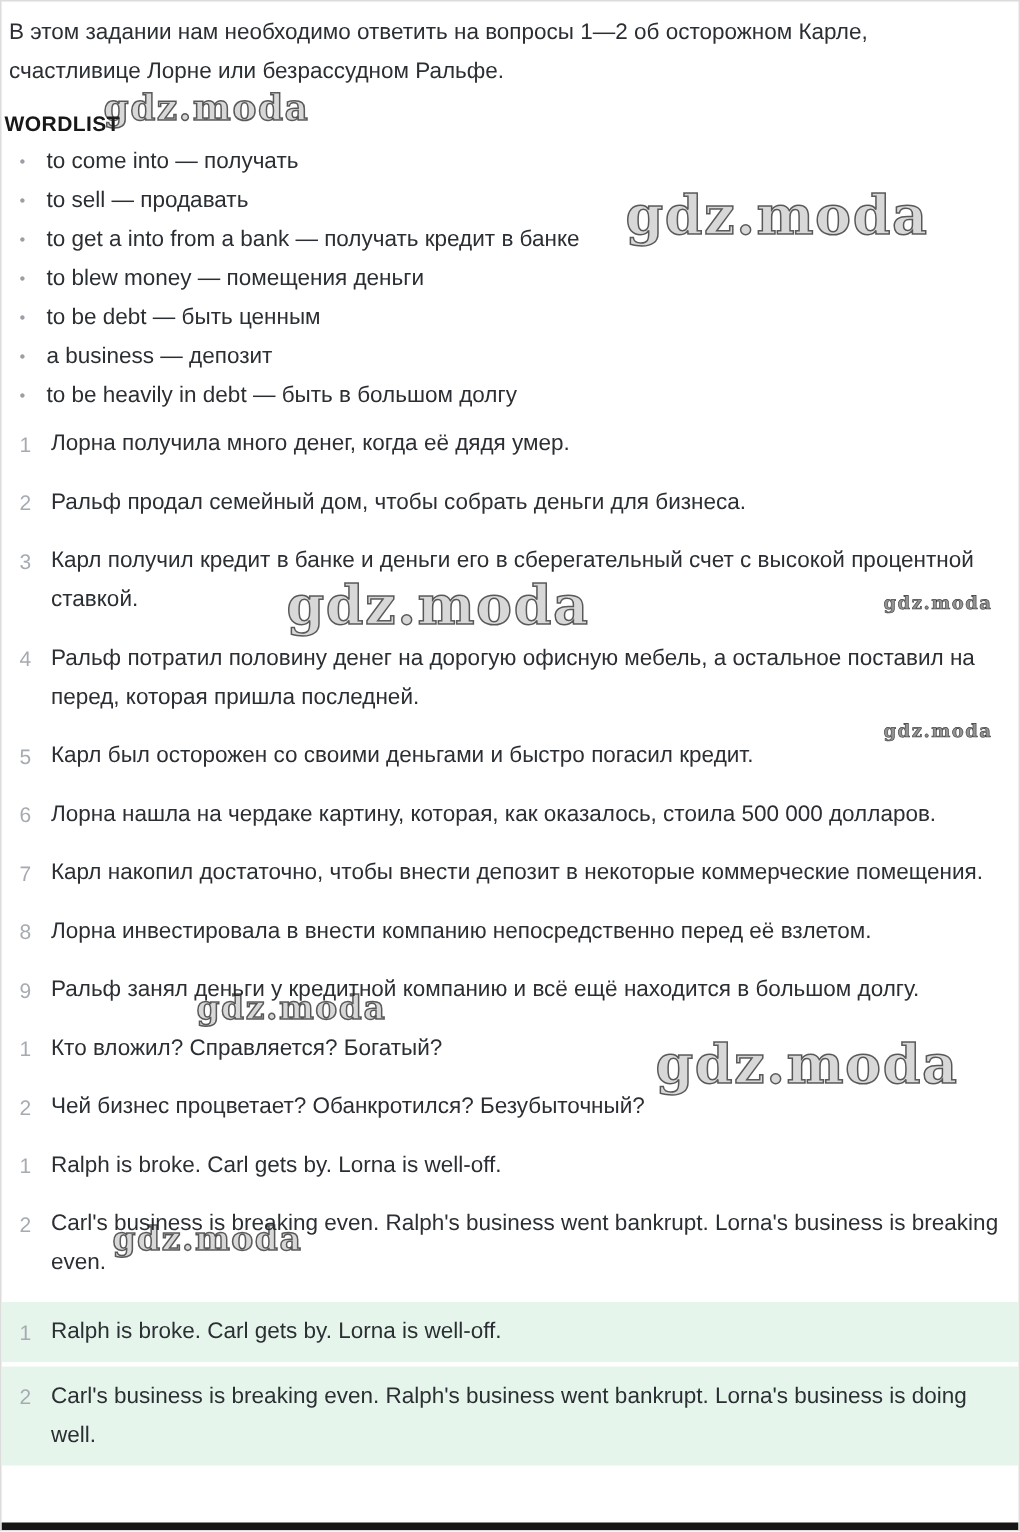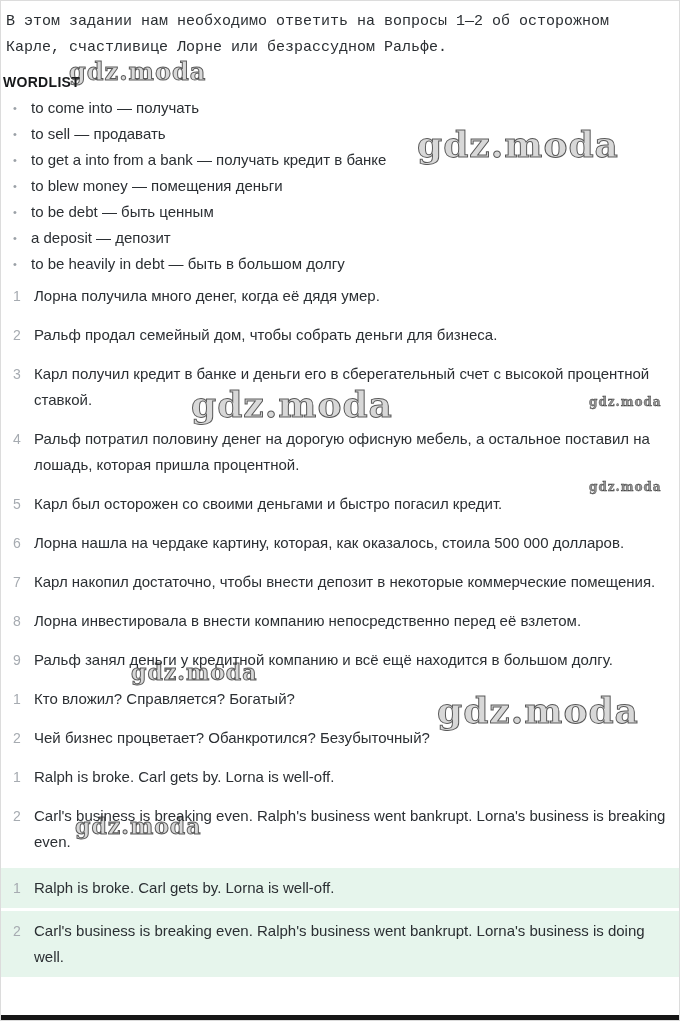--- a/index.html
+++ b/index.html
@@ -11,21 +11,20 @@
     background: #ffffff;
     border: 1px solid #dcdcdc;
     overflow: hidden;
     font-family: "Liberation Sans", "DejaVu Sans", sans-serif;
     color: #2b2f33;
     font-size: 15px;
     line-height: 26px;
   }
   .intro {
     margin: 8px 10px 8px 5px;
-    font-family: Liberation Mono, monospace;
   }
   .wordlist-title {
     margin: 0 0 0 2px;
     font-size: 14px;
     font-weight: 800;
     letter-spacing: 0.3px;
     color: #16181a;
   }
   ul.wordlist {
     list-style: none;
@@ -122,21 +121,21 @@
     <li>
         <span class="bullet">•</span>
         <span class="txt">to blew money — помещения деньги</span>
       </li>
     <li>
         <span class="bullet">•</span>
         <span class="txt">to be debt — быть ценным</span>
       </li>
     <li>
         <span class="bullet">•</span>
-        <span class="txt">a deposit — депозит</span>
+        <span class="txt">a business — депозит</span>
       </li>
     <li>
         <span class="bullet">•</span>
         <span class="txt">to be heavily in debt — быть в большом долгу</span>
       </li>
   </ul>
 
   <ol class="numbered statements">
     <li>
         <span class="num">1</span>
@@ -145,21 +144,21 @@
     <li>
         <span class="num">2</span>
         <span class="txt">Ральф продал семейный дом, чтобы собрать деньги для бизнеса.</span>
       </li>
     <li>
         <span class="num">3</span>
         <span class="txt">Карл получил кредит в банке и деньги его в сберегательный счет с высокой процентной ставкой.</span>
       </li>
     <li>
         <span class="num">4</span>
-        <span class="txt">Ральф потратил половину денег на дорогую офисную мебель, а остальное поставил на лошадь, которая пришла процентной.</span>
+        <span class="txt">Ральф потратил половину денег на дорогую офисную мебель, а остальное поставил на перед, которая пришла последней.</span>
       </li>
     <li>
         <span class="num">5</span>
         <span class="txt">Карл был осторожен со своими деньгами и быстро погасил кредит.</span>
       </li>
     <li>
         <span class="num">6</span>
         <span class="txt">Лорна нашла на чердаке картину, которая, как оказалось, стоила 500 000 долларов.</span>
       </li>
     <li>

